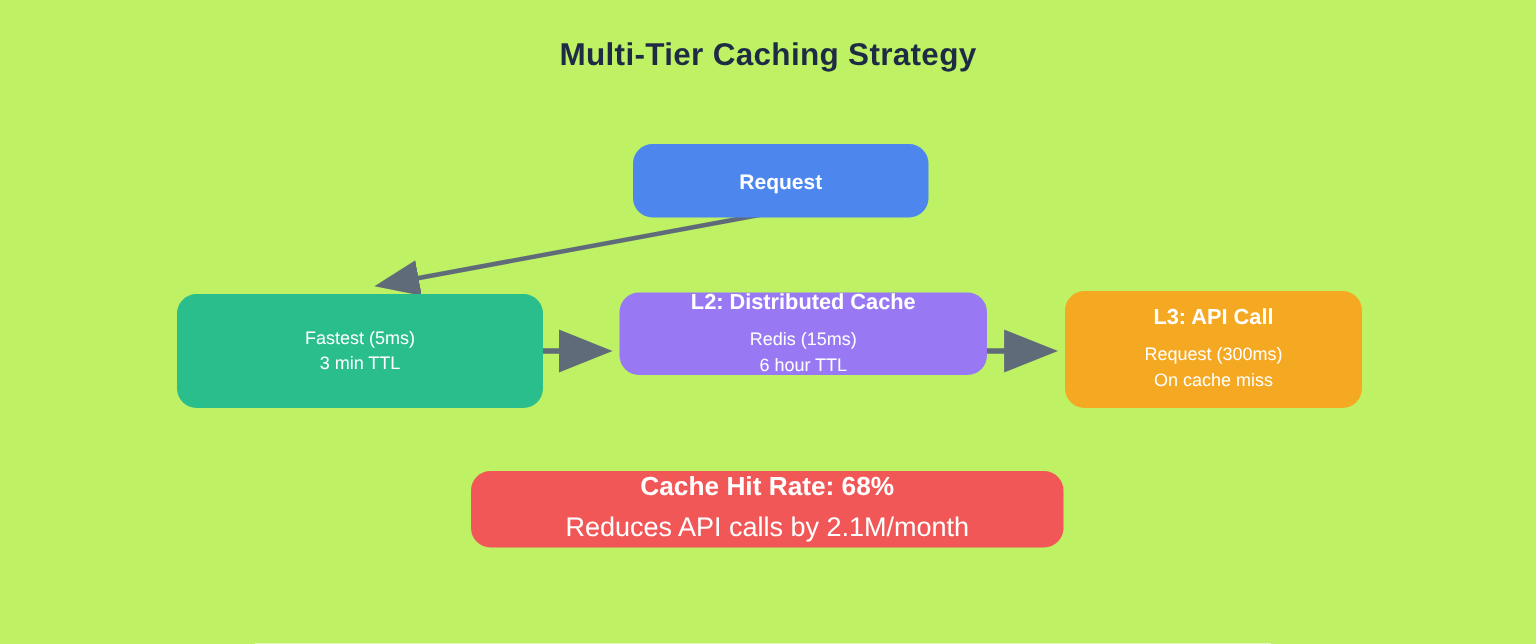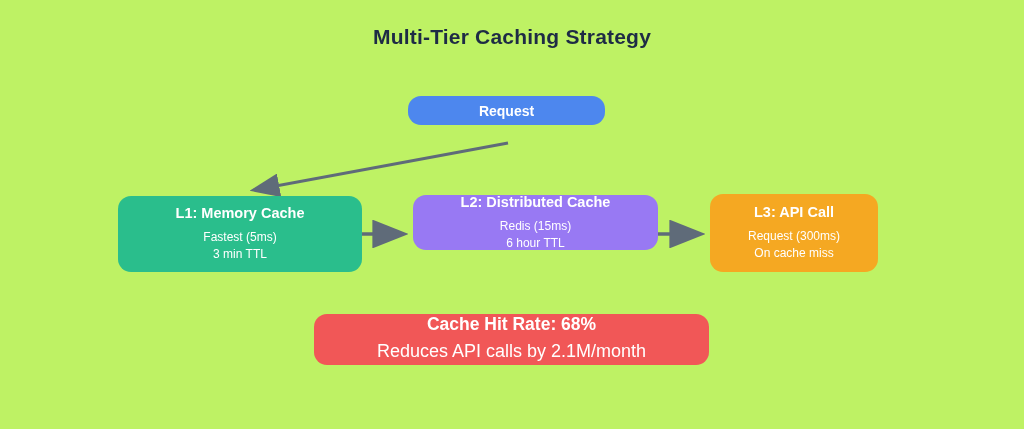--- a/index.html
+++ b/index.html
@@ -33,24 +33,24 @@
   .node {
     position: absolute;
     border-radius: 13px;
     color: #ffffff;
     display: flex;
     flex-direction: column;
     align-items: center;
     justify-content: center;
     text-align: center;
   }
-  .node-request { left: 408px; top: 96px; width: 197px; height: 29px; }
+  .node-request { left: 422px; top: 96px; width: 197px; height: 49px; }
   .node-l1 { left: 118px; top: 196px; width: 244px; height: 76px; }
   .node-l2 { left: 413px; top: 195px; width: 245px; height: 55px; }
-  .node-l3 { left: 710px; top: 194px; width: 168px; height: 78px; }
+  .node-l3 { left: 710px; top: 194px; width: 198px; height: 78px; }
   .node-summary { left: 314px; top: 314px; width: 395px; height: 51px; }
   .node-title {
     font-size: 14.5px;
     font-weight: 700;
     margin-bottom: 8px;
   }
   .node-request .node-title { margin-bottom: 0; font-size: 14px; }
   .node-sub {
     font-size: 12px;
     font-weight: 400;
@@ -75,21 +75,20 @@
     <line x1="508" y1="143" x2="254" y2="190" stroke="#5f6b79" stroke-width="3" marker-end="url(#ah)"></line>
     <line x1="362" y1="234" x2="403" y2="234" stroke="#5f6b79" stroke-width="3.6" marker-end="url(#ah)"></line>
     <line x1="658" y1="234" x2="700" y2="234" stroke="#5f6b79" stroke-width="3.6" marker-end="url(#ah)"></line>
   </svg>
 
   <div class="node node-request" style="background-color: rgb(77, 135, 238);">
     <div class="node-title">Request</div>
   </div>
 
   <div class="node node-l1" style="background-color: rgb(42, 190, 140);">
-    <div class="node-title">L1: Memory Cache</div>
     <div class="node-sub">Fastest (5ms)</div>
     <div class="node-sub">3 min TTL</div>
   </div>
 
   <div class="node node-l2" style="background-color: rgb(152, 121, 243);">
     <div class="node-title">L2: Distributed Cache</div>
     <div class="node-sub">Redis (15ms)</div>
     <div class="node-sub">6 hour TTL</div>
   </div>
 

